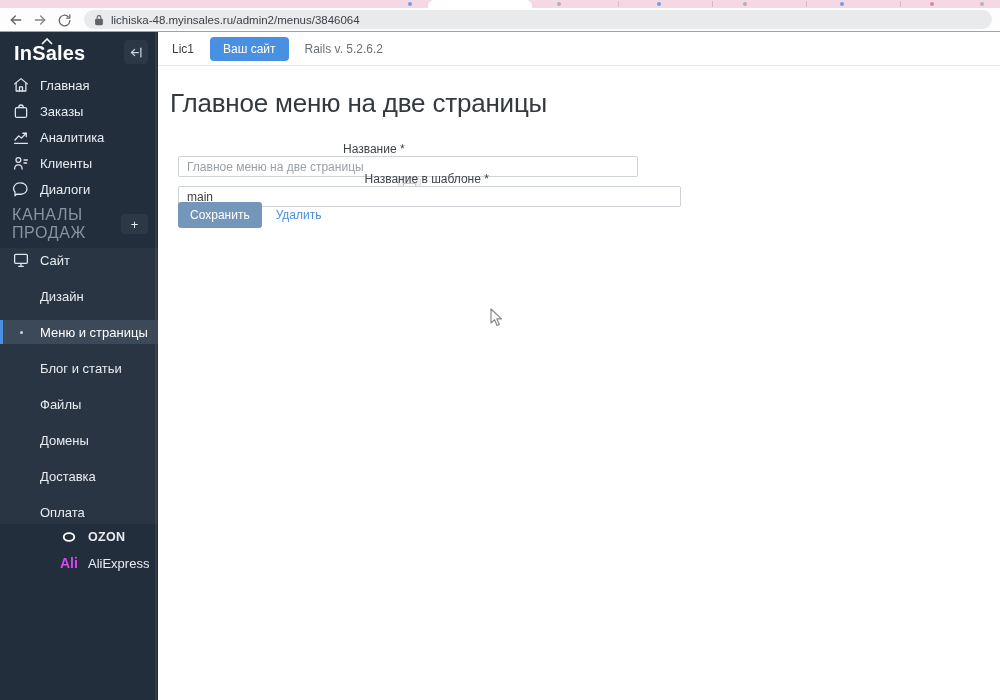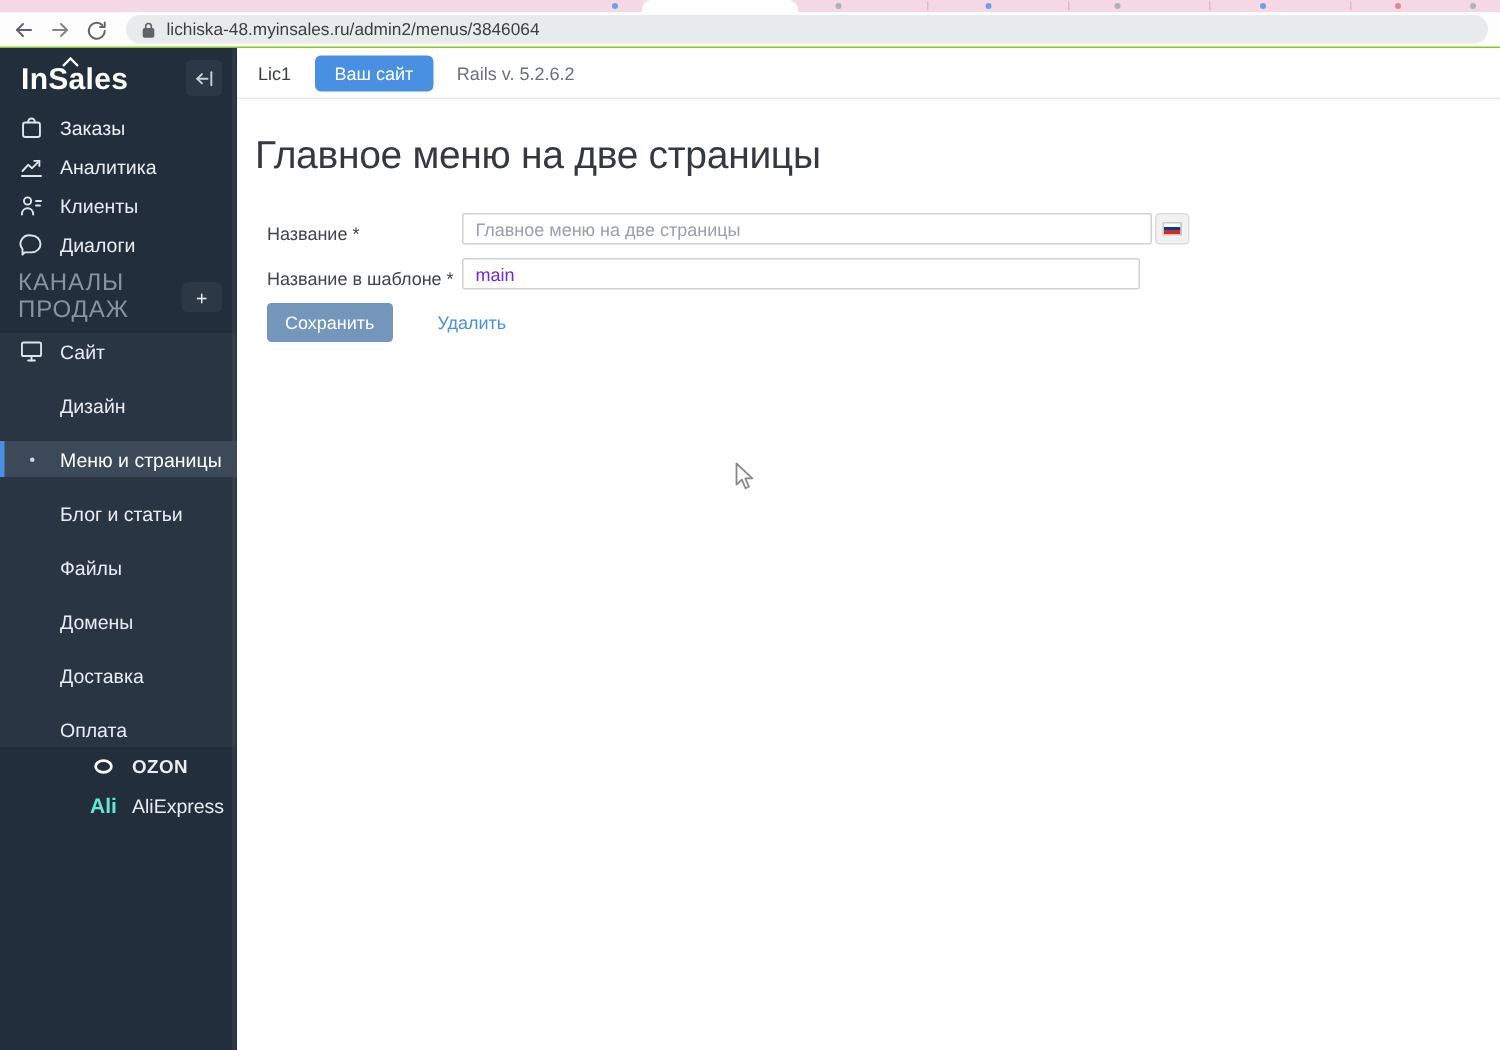--- a/index.html
+++ b/index.html
@@ -37,44 +37,44 @@
   .submenu{margin-top:2px;background:#2a3543;}
   .sub-item{position:relative;height:24px;display:flex;align-items:center;font-size:13px;cursor:pointer;margin-top:12px;}
   .sub-item .si-icon{position:absolute;left:12px;top:3px;width:18px;height:18px;}
   .sub-item .si-label{margin-left:40px;}
   .sub-item.active{background:#3c4959;color:#fff;}
   .sub-item.active::before{content:"";position:absolute;left:0;top:0;width:3px;height:100%;background:#4a90e2;}
   .sub-item.active .si-dot{position:absolute;left:20px;top:11px;width:3px;height:3px;border-radius:50%;background:#cfd6de;}
   .integr{margin-top:0;padding-left:48px;}
   .integr .nav-item{height:26px;}
   .ozon-label{font-weight:700;font-size:12.5px;letter-spacing:.3px;}
-  .ali-logo{font-weight:700;font-size:14px;color:#5eead4;width:28px;margin-right:0px;}
+  .ali-logo{font-weight:700;font-size:14px;color:#d946ef;width:28px;margin-right:0px;}
 
   
   .main{position:absolute;left:158px;top:32px;width:842px;height:668px;background:#fff;}
   .m-header{height:34px;border-bottom:1px solid #e8e8e8;display:flex;align-items:center;padding-left:14px;box-sizing:border-box;}
   .acct{font-size:12px;color:#3c4043;}
   .site-btn{margin-left:16px;background:#4a90e2;color:#fff;font-size:12px;border:none;border-radius:4px;
             padding:5px 13px;cursor:pointer;font-family:inherit;}
   .rails{margin-left:16px;font-size:12px;color:#6b7075;}
   .page-title{position:absolute;left:12px;top:56px;font-size:26px;color:#34393e;letter-spacing:-.2px;}
 
-  .form-row{position:absolute;left:20px;display:flex;align-items:flex-end;}
+  .form-row{position:absolute;left:20px;display:flex;align-items:center;flex-direction:column;}
   .row1{top:110px;}
   .row2{top:140px;}
   .f-label{width:130px;font-size:12px;color:#3f4449;}
   .f-input{height:21px;border:1px solid #cfd2d6;border-radius:2px;font-size:12px;padding:0 8px;
            box-sizing:border-box;font-family:inherit;outline:none;}
   .inp1{width:460px;color:#9aa0a6;}
-  .inp2{width:452px;color:#6d28d9;}
+  .inp2{width:503px;color:#404040;}
   .flag-btn{margin-left:2px;width:21px;height:19px;background:#f1f1f1;border:1px solid #ddd;border-radius:3px;
             display:flex;align-items:center;justify-content:center;cursor:pointer;}
   .flag{width:13px;height:9px;border:1px solid #c8c8c8;box-sizing:border-box;
         background:linear-gradient(#ffffff 33%, #0039a6 33% 66%, #d52b1e 66%);}
-  .btn-row{position:absolute;left:20px;top:170px;display:flex;align-items:center;gap:16px;}
+  .btn-row{position:absolute;left:20px;top:170px;display:flex;align-items:center;}
   .save-btn{background:#7396ba;color:#fff;border:none;border-radius:3px;font-size:12px;padding:6px 12px;
             cursor:pointer;font-family:inherit;}
   .del-link{margin-left:14px;font-size:12px;color:#4a90d9;text-decoration:none;cursor:pointer;}
 
   .cursor{position:absolute;left:490px;top:308px;pointer-events:none;}
 </style>
 </head>
 <body>
 
 <div class="screen">
@@ -138,20 +138,30 @@
             <path d="M9 7l-5 5 5 5"></path>
             <path d="M19 5v14"></path>
           </svg>
       </div>
     </div>
 
     <div class="nav-main">
       <div class="nav-item">
         <span class="ni-icon">
           <svg width="18" height="18" viewBox="0 0 24 24" fill="none" stroke="#dfe5ec" stroke-width="1.7" stroke-linecap="round" stroke-linejoin="round">
+              <path d="M3.5 10.5L12 3.5l8.5 7"></path>
+              <path d="M5.5 9.5V20h13V9.5"></path>
+              <path d="M10 20v-5.5h4V20"></path>
+            </svg>
+        </span>
+        <span>Главная</span>
+      </div>
+      <div class="nav-item">
+        <span class="ni-icon">
+          <svg width="18" height="18" viewBox="0 0 24 24" fill="none" stroke="#dfe5ec" stroke-width="1.7" stroke-linecap="round" stroke-linejoin="round">
               <rect x="4.5" y="7.5" width="15" height="13" rx="2"></rect>
               <path d="M9 7.5V7a3 3 0 0 1 6 0v.5"></path>
             </svg>
         </span>
         <span>Заказы</span>
       </div>
       <div class="nav-item">
         <span class="ni-icon">
           <svg width="18" height="18" viewBox="0 0 24 24" fill="none" stroke="#dfe5ec" stroke-width="1.7" stroke-linecap="round" stroke-linejoin="round">
               <path d="M3.5 20.5h17"></path>

